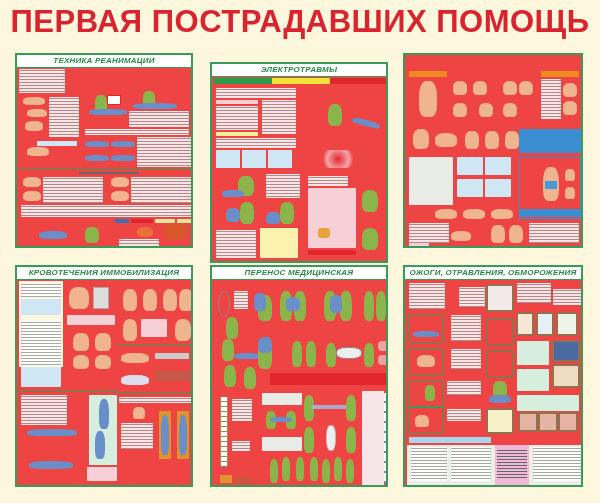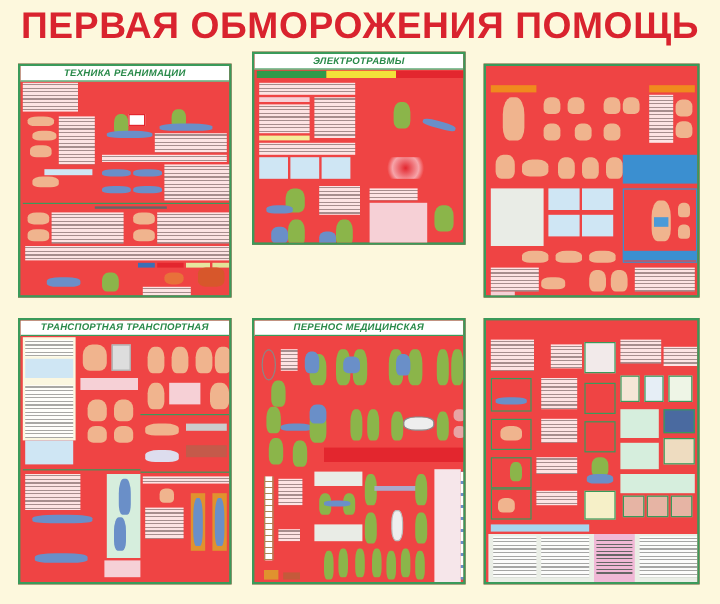--- a/index.html
+++ b/index.html
@@ -23,21 +23,21 @@
   .lblue { background:#cfe6f4; }
   .lgray { background:#e9ece6; }
   .stripe-red { background:#e3262e; }
   .stripe-green { background:#2f9a4a; }
   .stripe-yellow { background:#f2e23a; }
   .divider { position:absolute; background:#3a9a5a; }
 </style>
 </head>
 <body>
 
-<div class="title">ПЕРВАЯ ОБМОРОЖЕНИЯ ПОМОЩЬ</div>
+<div class="title">ПЕРВАЯ ПОСТРАДАВШИХ ПОМОЩЬ</div>
 
 <div class="panel" style="left:15px; top:53px; width:178px; height:195px;">
   <div class="ptitle">ТЕХНИКА РЕАНИМАЦИИ</div>
   <div class="body">
     <div class="blk txt" style="left:0; top:0; width:46px; height:24px;"></div>
     <div class="blk skin fig" style="left:4px; top:28px; width:22px; height:8px;"></div>
     <div class="blk skin fig" style="left:8px; top:40px; width:20px; height:8px;"></div>
     <div class="blk skin fig" style="left:6px; top:52px; width:18px; height:10px;"></div>
     <div class="blk lblue" style="left:18px; top:72px; width:40px; height:5px;"></div>
     <div class="blk skin fig" style="left:8px; top:78px; width:22px; height:9px;"></div>
@@ -68,21 +68,21 @@
     <div class="blk yellow" style="left:136px; top:150px; width:20px; height:4px; background:#e6e6a0;"></div>
     <div class="blk" style="left:158px; top:150px; width:14px; height:4px; background:#e3e399;"></div>
     <div class="blk blue fig" style="left:20px; top:162px; width:28px; height:8px;"></div>
     <div class="blk green fig" style="left:66px; top:158px; width:14px; height:16px;"></div>
     <div class="blk" style="left:118px; top:158px; width:16px; height:10px; background:#e8713a; border-radius:40%;"></div>
     <div class="blk" style="left:146px; top:154px; width:22px; height:16px; background:#d7572b; border-radius:30%;"></div>
     <div class="blk txt" style="left:100px; top:170px; width:40px; height:8px;"></div>
   </div>
 </div>
 
-<div class="panel" style="left:210px; top:43px; width:178px; height:161px;">
+<div class="panel" style="left:210px; top:62px; width:178px; height:201px;">
   <div class="ptitle">ЭЛЕКТРОТРАВМЫ</div>
   <div class="body">
     <div class="blk stripe-green" style="left:0; top:0; width:58px; height:6px;"></div>
     <div class="blk stripe-yellow" style="left:58px; top:0; width:58px; height:6px;"></div>
     <div class="blk stripe-red" style="left:116px; top:0; width:58px; height:6px;"></div>
     <div class="blk txt" style="left:2px; top:10px; width:80px; height:10px;"></div>
     <div class="blk pink" style="left:2px; top:22px; width:42px; height:4px;"></div>
     <div class="blk txt" style="left:2px; top:28px; width:42px; height:24px;"></div>
     <div class="blk" style="left:2px; top:54px; width:42px; height:4px; background:#f5ee9a;"></div>
     <div class="blk txt" style="left:48px; top:22px; width:34px; height:34px;"></div>
@@ -149,21 +149,21 @@
     <div class="blk txt" style="left:2px; top:154px; width:40px; height:20px;"></div>
     <div class="blk skin fig" style="left:44px; top:162px; width:20px; height:10px;"></div>
     <div class="blk skin fig" style="left:84px; top:156px; width:14px; height:18px;"></div>
     <div class="blk skin fig" style="left:102px; top:156px; width:14px; height:18px;"></div>
     <div class="blk txt" style="left:122px; top:154px; width:50px; height:20px;"></div>
     <div class="blk pink" style="left:2px; top:174px; width:20px; height:6px;"></div>
   </div>
 </div>
 
 <div class="panel" style="left:15px; top:265px; width:178px; height:222px;">
-  <div class="ptitle">ТРАНСПОРТНАЯ ТРАНСПОРТНАЯ</div>
+  <div class="ptitle">КРОВОТЕЧЕНИЯ ИММОБИЛИЗАЦИЯ</div>
   <div class="body">
     <div class="blk" style="left:0; top:0; width:44px; height:86px; background:#fbf7e0;"></div>
     <div class="blk txt" style="left:2px; top:2px; width:40px; height:14px;"></div>
     <div class="blk lblue" style="left:2px; top:18px; width:40px; height:16px;"></div>
     <div class="blk txt" style="left:2px; top:40px; width:40px; height:44px;"></div>
     <div class="blk lblue" style="left:2px; top:86px; width:40px; height:20px;"></div>
     <div class="blk skin fig" style="left:50px; top:6px; width:20px; height:22px;"></div>
     <div class="blk" style="left:74px; top:6px; width:16px; height:22px; background:#ddd; border:1px solid #aaa;"></div>
     <div class="blk pink" style="left:48px; top:34px; width:48px; height:10px;"></div>
     <div class="blk skin fig" style="left:104px; top:8px; width:14px; height:22px;"></div>
@@ -253,20 +253,21 @@
     <div class="blk green fig" style="left:96px; top:176px; width:8px; height:24px;"></div>
     <div class="blk green fig" style="left:108px; top:178px; width:8px; height:24px;"></div>
     <div class="blk green fig" style="left:120px; top:176px; width:8px; height:24px;"></div>
     <div class="blk green fig" style="left:132px; top:178px; width:8px; height:24px;"></div>
     <div class="blk pink" style="left:148px; top:110px; width:22px; height:96px; background:#f6e6ea;"></div>
     <div class="blk lblue" style="left:170px; top:112px; width:6px; height:90px; background:repeating-linear-gradient(#fff 0 8px,#6a8fc8 8px 10px);"></div>
   </div>
 </div>
 
 <div class="panel" style="left:403px; top:265px; width:180px; height:222px;">
+  <div class="ptitle">ОЖОГИ, ОТРАВЛЕНИЯ, ОБМОРОЖЕНИЯ</div>
   <div class="body">
     <div class="blk txt" style="left:2px; top:2px; width:36px; height:26px;"></div>
     <div class="blk txt" style="left:52px; top:6px; width:26px; height:20px;"></div>
     <div class="blk" style="left:80px; top:4px; width:26px; height:26px; border:1px solid #3a9a5a; background:#f2eaea;"></div>
     <div class="blk txt" style="left:110px; top:2px; width:34px; height:20px;"></div>
     <div class="blk txt" style="left:146px; top:8px; width:28px; height:16px;"></div>
     <div class="blk" style="left:2px; top:34px; width:34px; height:28px; border:1px solid #3a9a5a;"></div>
     <div class="blk blue fig" style="left:6px; top:50px; width:26px; height:6px;"></div>
     <div class="blk txt" style="left:44px; top:34px; width:30px; height:26px;"></div>
     <div class="blk" style="left:80px; top:38px; width:26px; height:26px; border:1px solid #3a9a5a;"></div>

